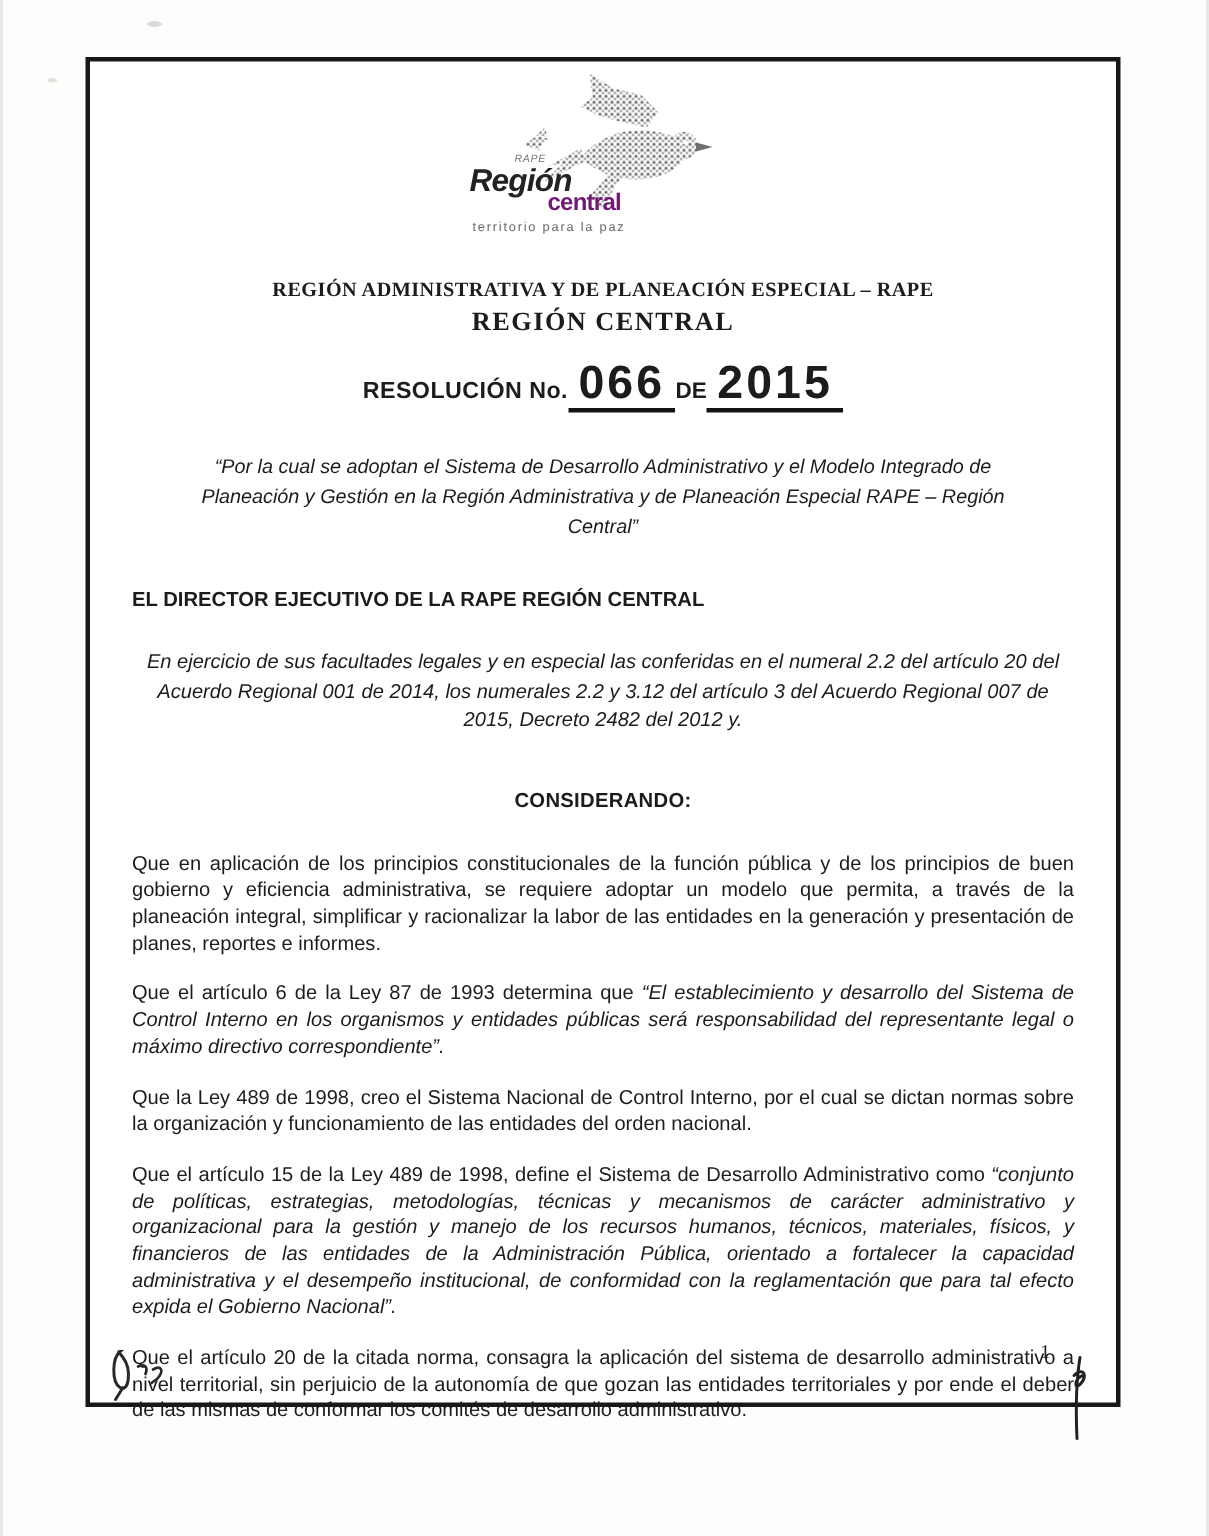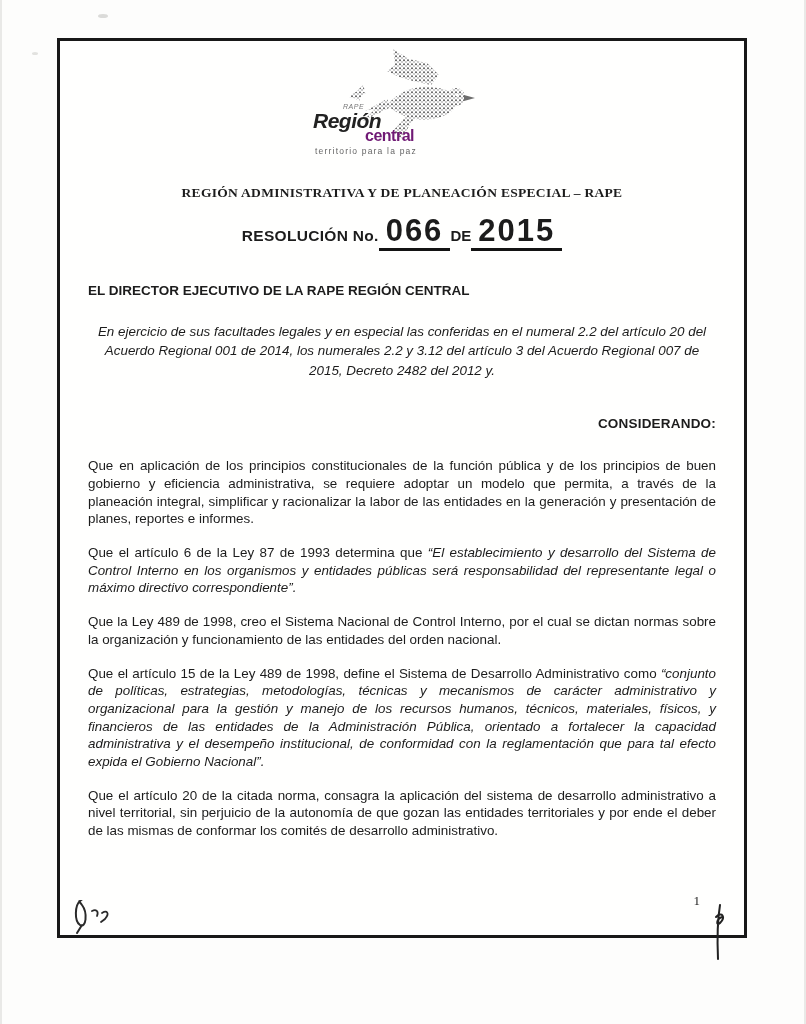--- a/index.html
+++ b/index.html
@@ -30,21 +30,21 @@
   .res-label{font-weight:bold;font-size:15.5px;letter-spacing:.3px;}
   .res-num{font-weight:bold;font-size:31px;letter-spacing:2px;line-height:1;
     border-bottom:3px solid #131313;padding:0 7px 2px;}
   .res-de{font-weight:bold;font-size:15px;}
   
   .subject{margin:26px auto 0;max-width:552px;text-align:center;
     font-style:italic;font-size:13.2px;line-height:1.5;}
   .director{margin-top:32px;text-align:left;font-weight:bold;font-size:13.5px;}
   .faculties{margin:24px auto 0;max-width:648px;text-align:center;
     font-style:italic;font-size:13.4px;line-height:1.45;}
-  .considering{margin-top:36px;text-align:right;font-weight:bold;font-size:13.5px;letter-spacing:.2px;}
+  .considering{margin-top:36px;text-align:center;font-weight:bold;font-size:13.5px;letter-spacing:.2px;}
   
   .bodytext{margin-top:26px;}
   .bodytext p{margin:0 0 16px;font-size:13.4px;line-height:1.32;text-align:justify;}
   .bodytext .q{font-style:italic;}
   
   .pagenum{position:absolute;right:44px;bottom:26px;font-size:13px;font-family:"Liberation Serif",serif;}
   .mark-left{position:absolute;left:70px;top:893px;}
   .mark-right{position:absolute;left:706px;top:903px;}
   .speck{position:absolute;background:#b9b9b5;border-radius:50%;}
 </style>
@@ -86,28 +86,30 @@
       </svg>
       <div class="logo-text">
         <div class="logo-tag">RAPE</div>
         <div class="logo-region">Región</div>
         <div class="logo-central">central</div>
         <div class="logo-tagline">territorio para la paz</div>
       </div>
     </div>
 
     <div class="hdr1">REGIÓN ADMINISTRATIVA Y DE PLANEACIÓN ESPECIAL – RAPE</div>
+    <div class="hdr2">REGIÓN CENTRAL</div>
 
     <div class="res-row">
       <span class="res-label">RESOLUCIÓN No.</span>
       <span class="res-num">066</span>
       <span class="res-de">DE</span>
       <span class="res-num">2015</span>
     </div>
 
+    <div class="subject">“Por la cual se adoptan el Sistema de Desarrollo Administrativo y el Modelo Integrado de Planeación y Gestión en la Región Administrativa y de Planeación Especial RAPE – Región Central”</div>
     <div class="director">EL DIRECTOR EJECUTIVO DE LA RAPE REGIÓN CENTRAL</div>
     <div class="faculties">En ejercicio de sus facultades legales y en especial las conferidas en el numeral 2.2 del artículo 20 del Acuerdo Regional 001 de 2014, los numerales 2.2 y 3.12 del artículo 3 del Acuerdo Regional 007 de 2015, Decreto 2482 del 2012 y.</div>
     <div class="considering">CONSIDERANDO:</div>
 
     <div class="bodytext">
       <p><span>Que en aplicación de los principios constitucionales de la función pública y de los principios de buen gobierno y eficiencia administrativa, se requiere adoptar un modelo que permita, a través de la planeación integral, simplificar y racionalizar la labor de las entidades en la generación y presentación de planes, reportes e informes.</span></p>
       <p><span>Que el artículo 6 de la Ley 87 de 1993 determina que </span><span class="q">“El establecimiento y desarrollo del Sistema de Control Interno en los organismos y entidades públicas será responsabilidad del representante legal o máximo directivo correspondiente”.</span></p>
       <p><span>Que la Ley 489 de 1998, creo el Sistema Nacional de Control Interno, por el cual se dictan normas sobre la organización y funcionamiento de las entidades del orden nacional.</span></p>
       <p><span>Que el artículo 15 de la Ley 489 de 1998,  define el Sistema de Desarrollo Administrativo como </span><span class="q">“conjunto de políticas, estrategias, metodologías, técnicas y mecanismos de carácter administrativo y organizacional para la gestión y manejo de los recursos humanos, técnicos, materiales, físicos, y financieros de las entidades de la Administración Pública, orientado a fortalecer la capacidad administrativa y el desempeño institucional, de conformidad con la reglamentación que para tal efecto expida el Gobierno Nacional”.</span></p>
       <p><span>Que el artículo 20 de la citada norma, consagra la aplicación del sistema de desarrollo administrativo a nivel territorial, sin perjuicio de la autonomía de que gozan las entidades territoriales y por ende el deber de las mismas de conformar los comités de desarrollo administrativo.</span></p>

